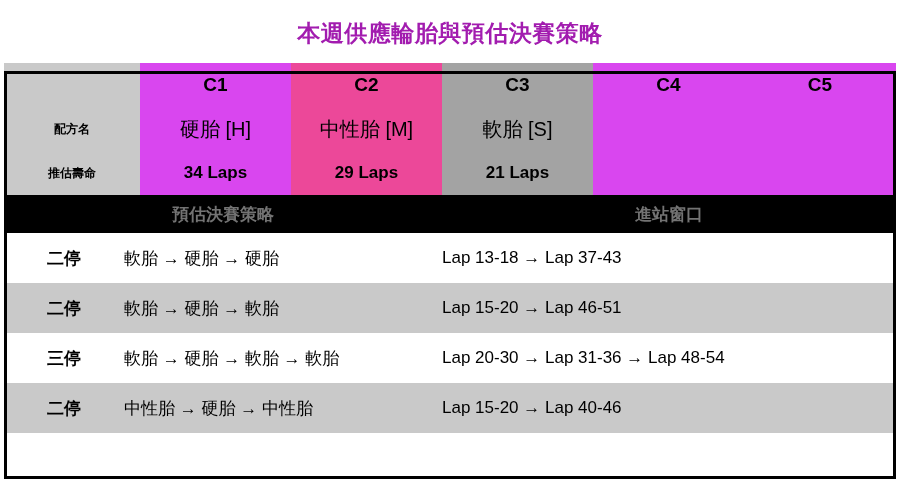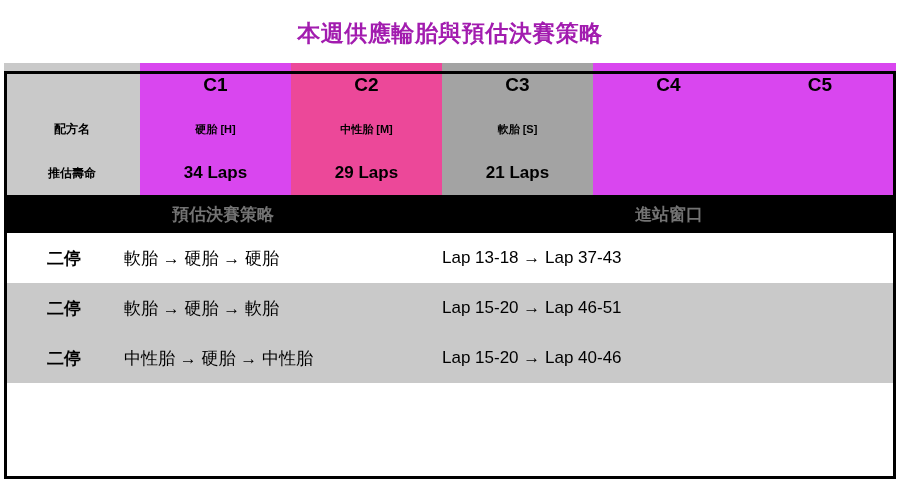--- a/index.html
+++ b/index.html
@@ -58,22 +58,22 @@
   .hdr-blank {
     background: #c9c9c9;
     border-right: 2px solid #ffffff;
     border-bottom: 2px solid #ffffff;
   }
   .compound-code {
     font-weight: bold;
     font-size: 19px;
   }
   .compound-name {
-    font-size: 11px;
-    font-weight: bold;
+    font-size: 20px;
+    font-weight: normal;
   }
   .compound-life {
     font-size: 17px;
     font-weight: bold;
   }
   .c-white { background: #d946ef; }
   .c-yellow { background: #ec4899; }
   .c-red { background: #a3a3a3; }
   .row-h { height: 44px; }
 
@@ -182,20 +182,25 @@
         <tr class="strat-row plain">
           <td class="stops">二停</td>
           <td class="seq">軟胎 → 硬胎 → 硬胎</td>
           <td class="window">Lap 13-18 → Lap 37-43</td>
         </tr>
         <tr class="strat-row alt">
           <td class="stops">二停</td>
           <td class="seq">軟胎 → 硬胎 → 軟胎</td>
           <td class="window">Lap 15-20 → Lap 46-51</td>
         </tr>
+        <tr class="strat-row plain">
+          <td class="stops">三停</td>
+          <td class="seq">軟胎 → 硬胎 → 軟胎 → 軟胎</td>
+          <td class="window">Lap 20-30 → Lap 31-36 → Lap 48-54</td>
+        </tr>
         <tr class="strat-row alt">
           <td class="stops">二停</td>
           <td class="seq">中性胎 → 硬胎 → 中性胎</td>
           <td class="window">Lap 15-20 → Lap 40-46</td>
         </tr>
       </tbody>
     </table>
   </div>
 
   <div class="outer-frame"></div>

